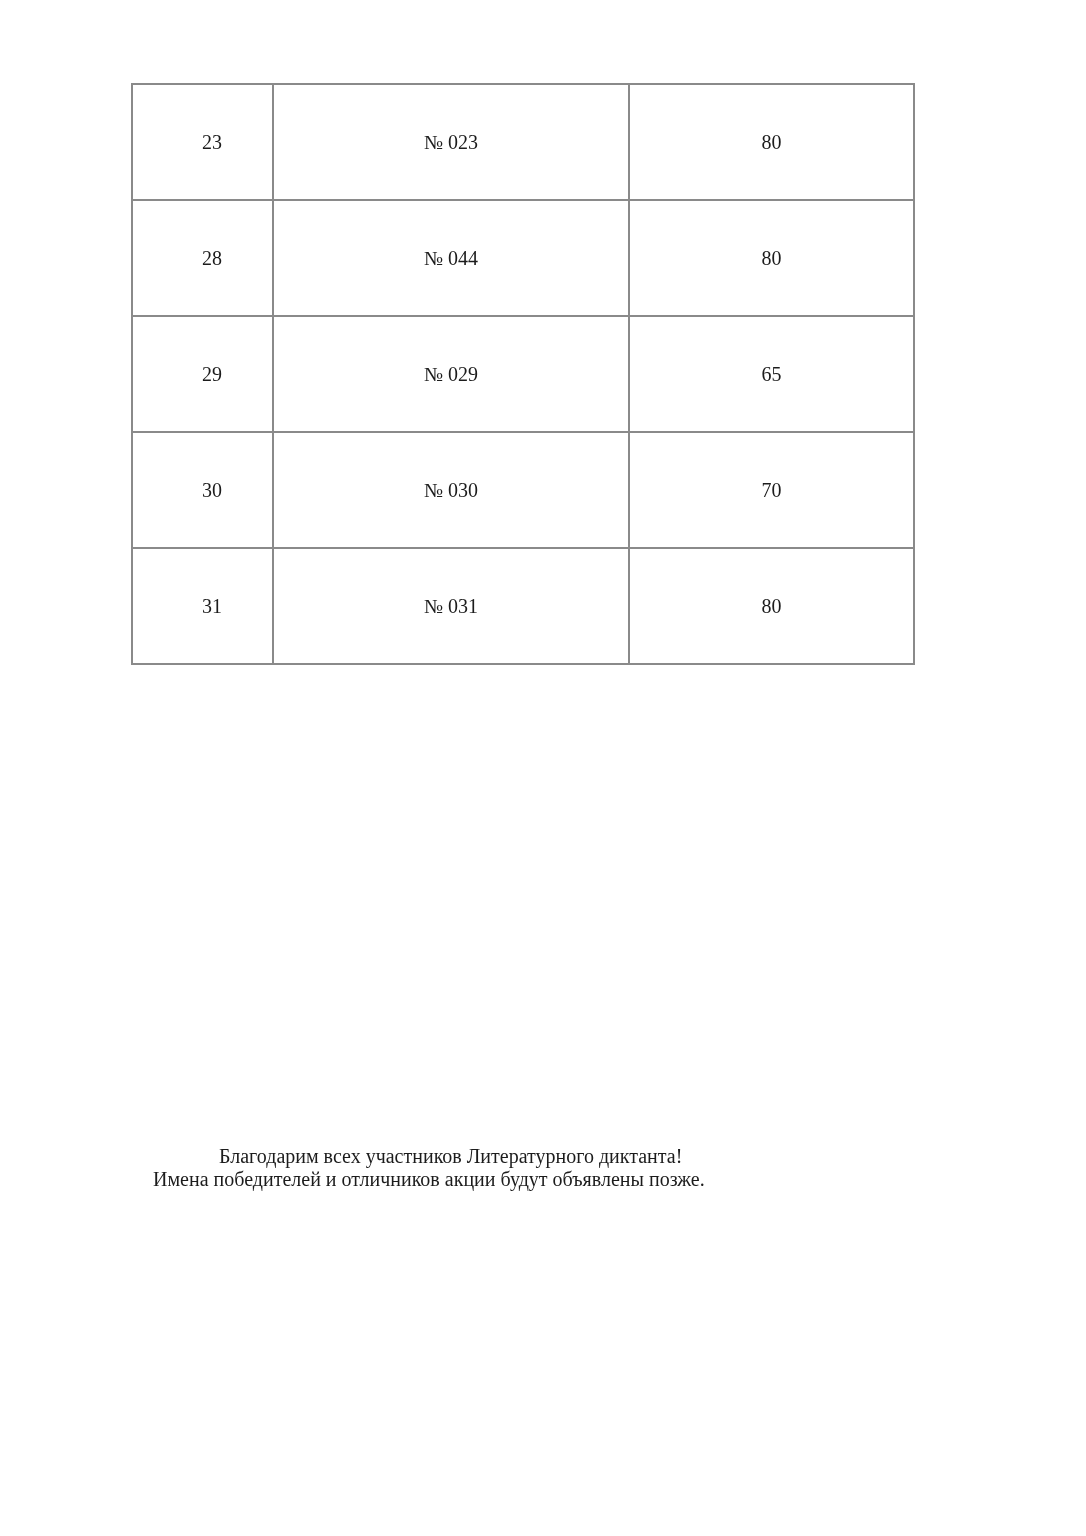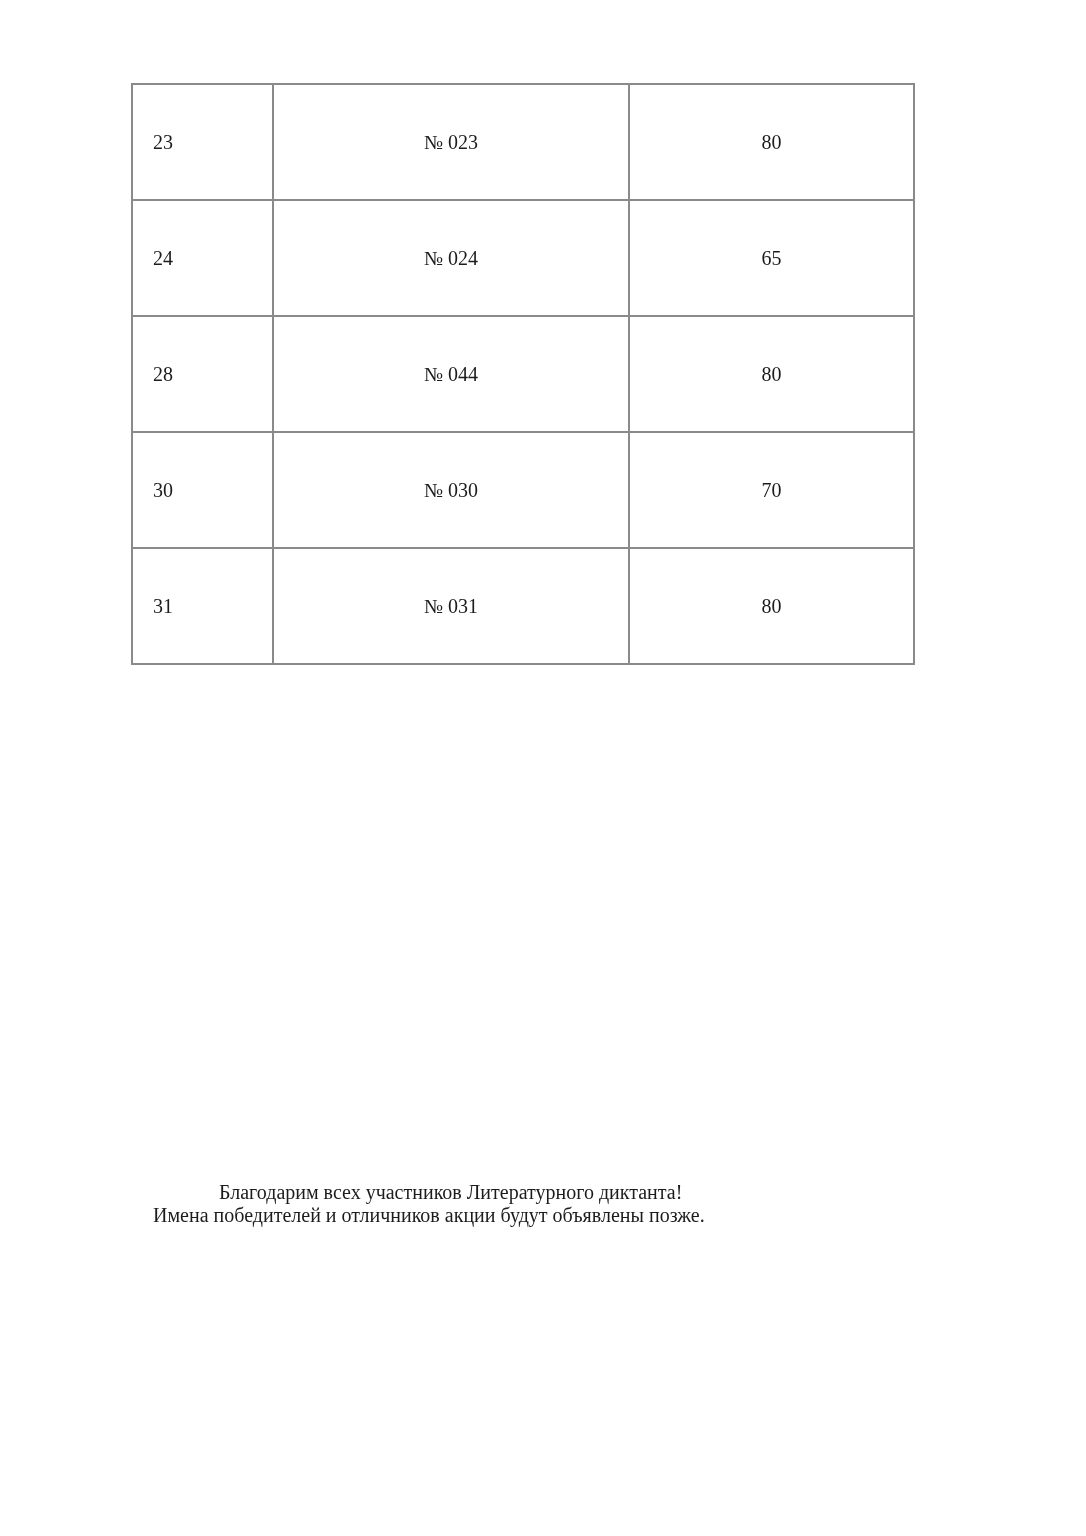--- a/index.html
+++ b/index.html
@@ -25,32 +25,32 @@
     table-layout: fixed;
   }
   table.results td {
     border: 2px solid #8a8a8a;
     height: 112px;
     font-size: 20px;
     vertical-align: middle;
     background: #ffffff;
   }
   td.col-index {
-    text-align: left;
+    text-align: center;
     padding-left: 20px;
   }
   td.col-participant,
   td.col-score {
     text-align: center;
     border-radius: 15px;
   }
   .closing {
     position: absolute;
     left: 153px;
-    top: 1181px;
+    top: 1145px;
     width: 680px;
     font-size: 20px;
     line-height: 23px;
     text-indent: 66px;
     margin: 0;
   }
 </style>
 </head>
 <body>
 
@@ -62,28 +62,28 @@
       <col style="width:356px">
       <col style="width:285px">
     </colgroup>
     <tbody>
       <tr>
         <td class="col-index">23</td>
         <td class="col-participant">№ 023</td>
         <td class="col-score">80</td>
       </tr>
       <tr>
-        <td class="col-index">24</td>
-        <td class="col-participant">№ 024</td>
-        <td class="col-score">65</td>
-      </tr>
-      <tr>
         <td class="col-index">28</td>
         <td class="col-participant">№ 044</td>
         <td class="col-score">80</td>
+      </tr>
+      <tr>
+        <td class="col-index">29</td>
+        <td class="col-participant">№ 029</td>
+        <td class="col-score">65</td>
       </tr>
       <tr>
         <td class="col-index">30</td>
         <td class="col-participant">№ 030</td>
         <td class="col-score">70</td>
       </tr>
       <tr>
         <td class="col-index">31</td>
         <td class="col-participant">№ 031</td>
         <td class="col-score">80</td>

